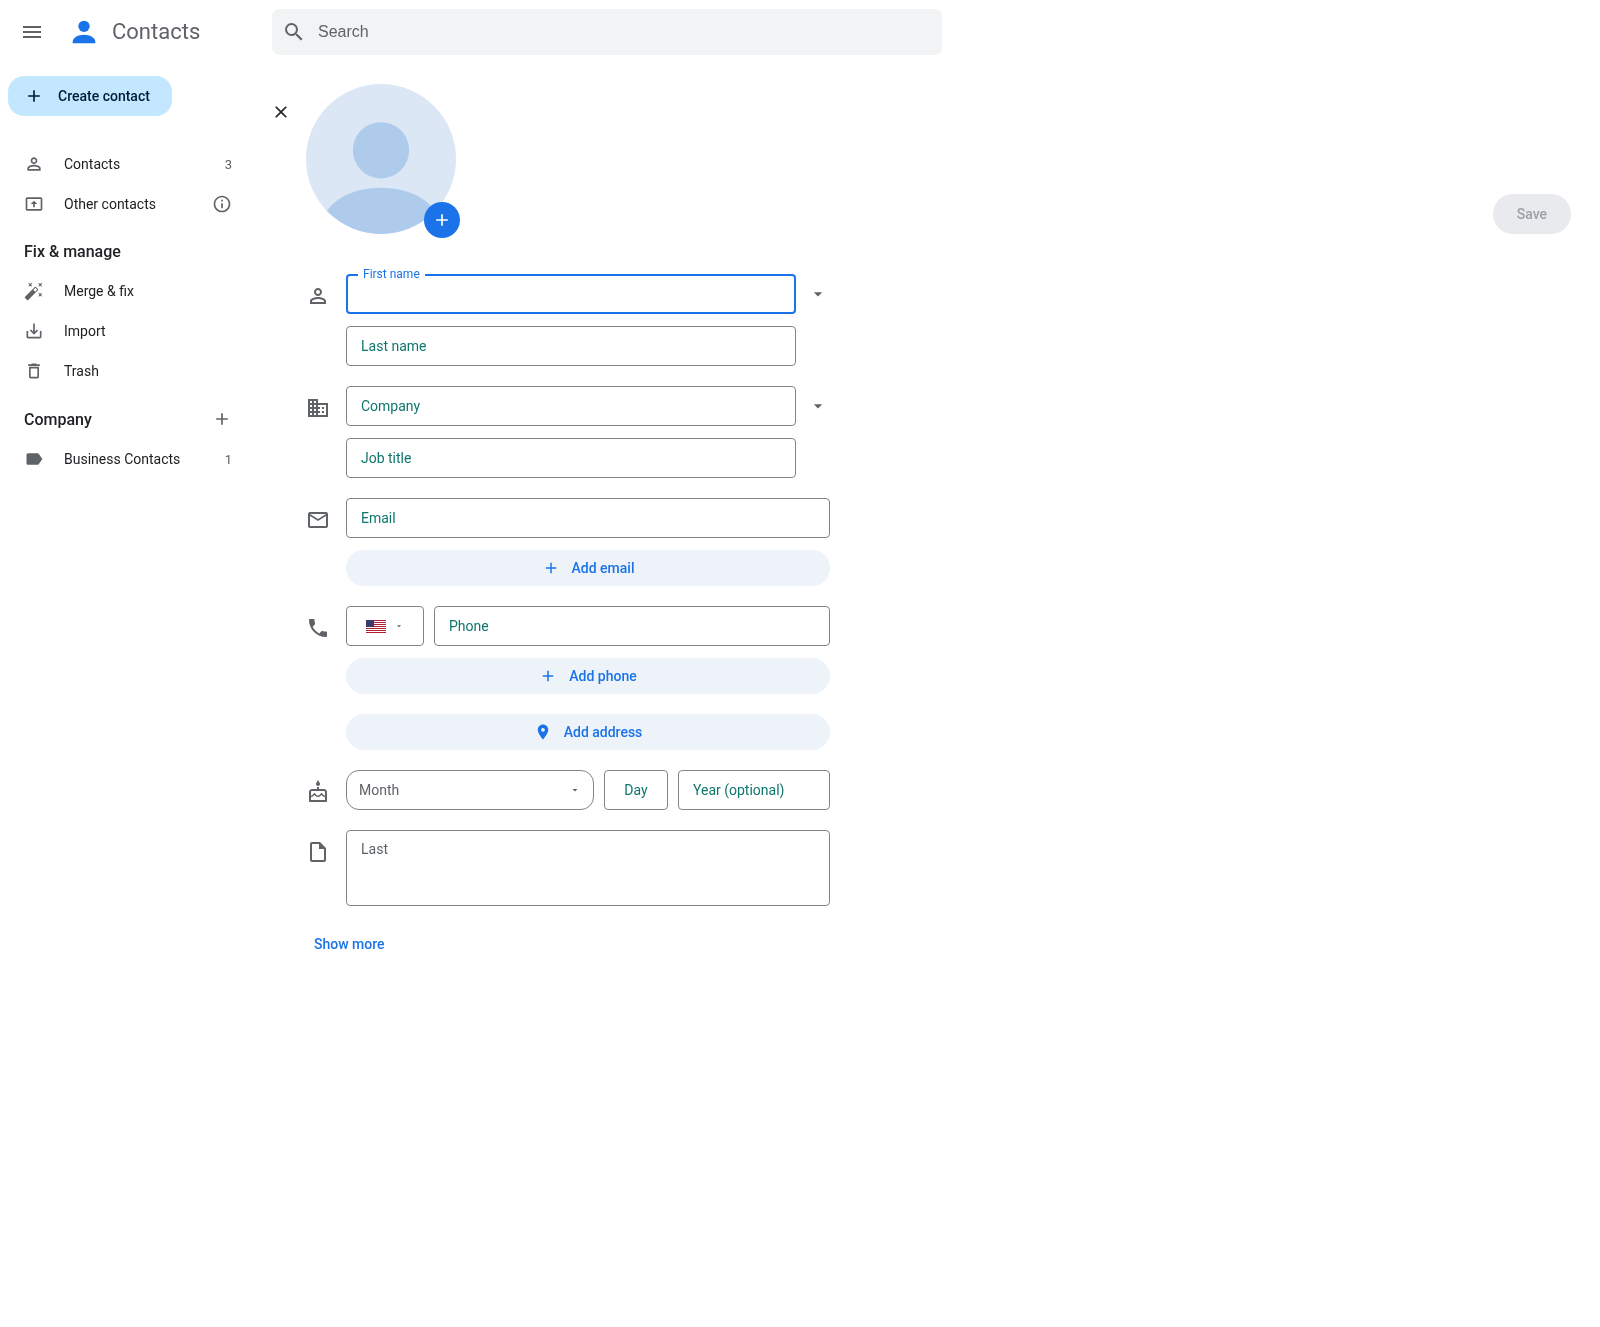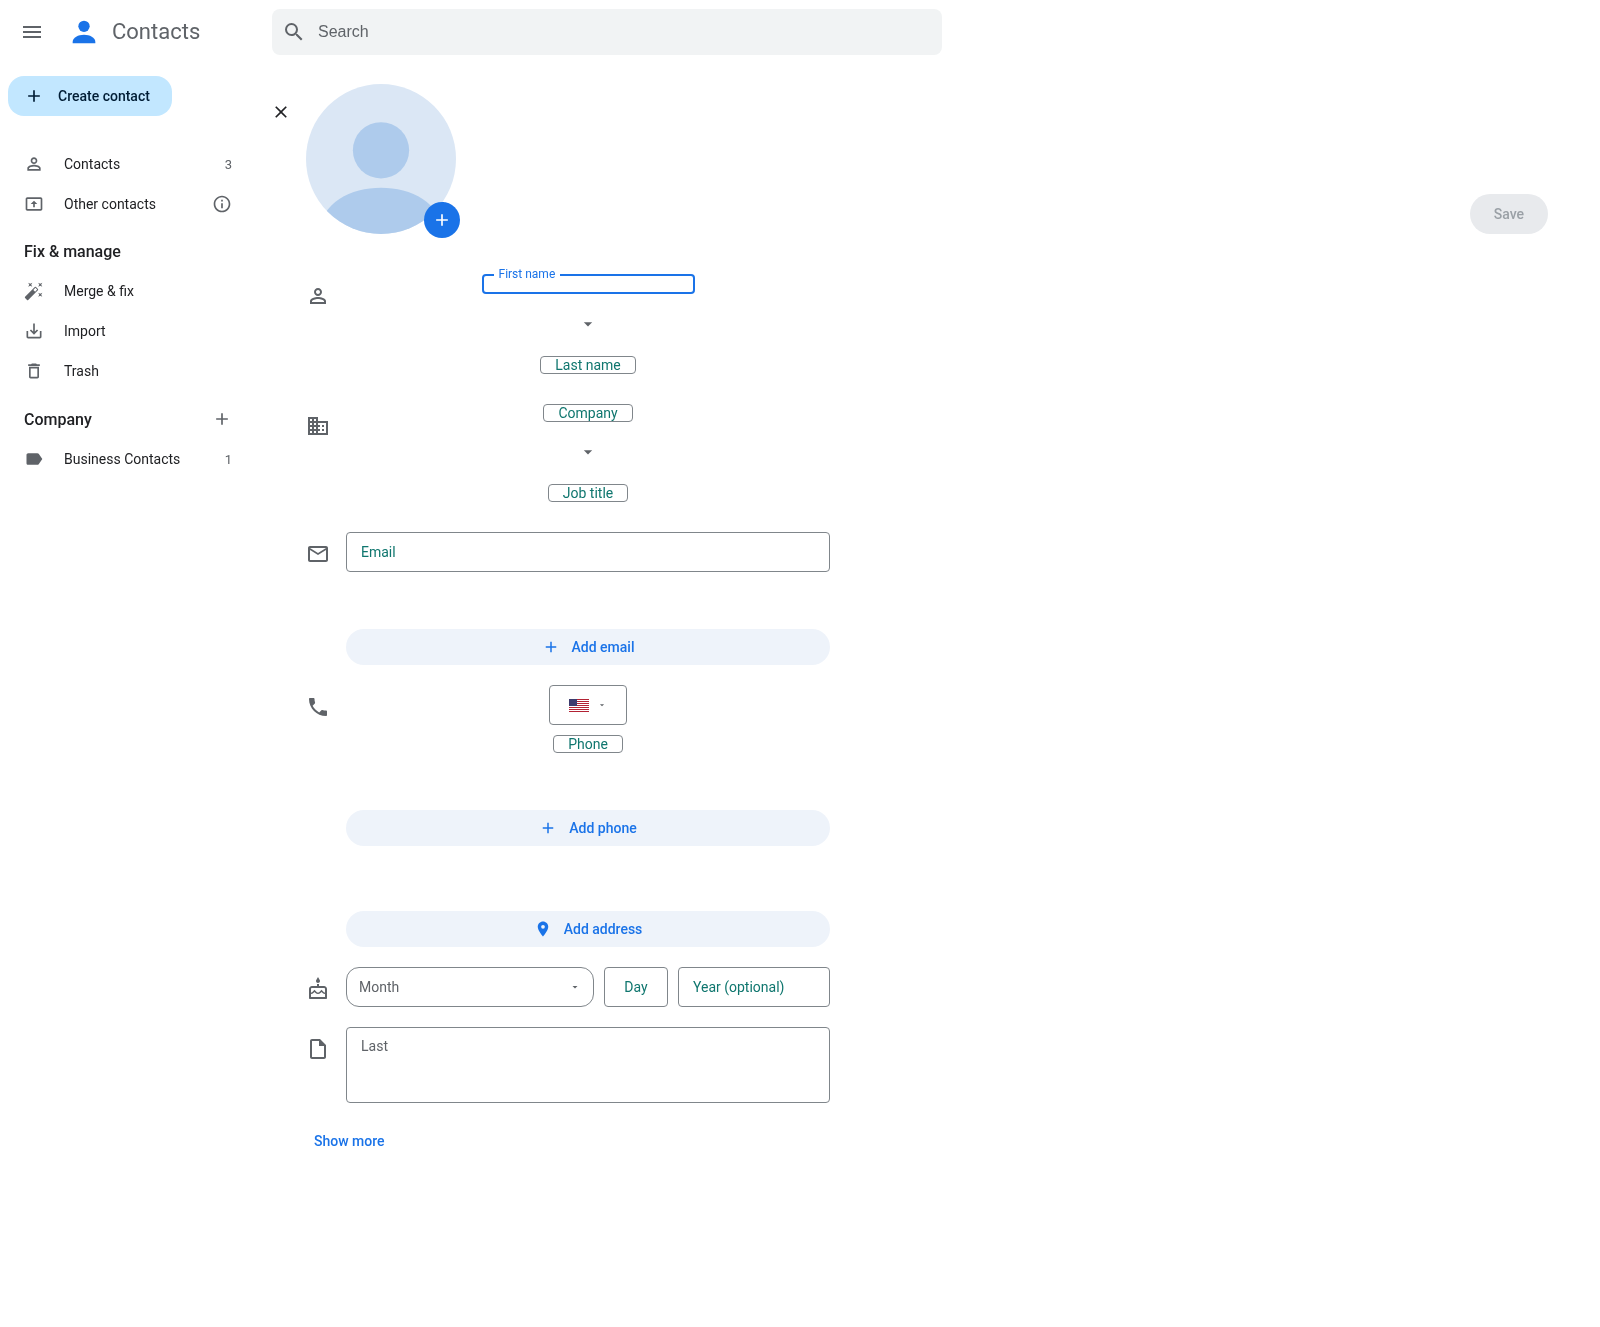--- a/index.html
+++ b/index.html
@@ -149,21 +149,21 @@
     right: -4px;
     bottom: -4px;
     width: 36px; height: 36px;
     border-radius: 50%;
     background: #1a73e8;
     display: flex; align-items: center; justify-content: center;
     cursor: pointer;
   }
   .save-btn {
     position: absolute;
-    right: 52px;
+    right: 29px;
     top: 130px;
     height: 40px;
     padding: 0 24px;
     background: #e8eaed;
     color: #9aa0a6;
     border-radius: 20px;
     display: flex; align-items: center;
     font-size: 14px;
     font-weight: 500;
     cursor: default;
@@ -184,21 +184,20 @@
     flex: 1;
     display: flex;
     flex-direction: column;
     gap: 12px;
     max-width: 484px;
   }
   .field-row {
     display: flex;
     align-items: center;
     gap: 10px;
-    flex-direction: column;
   }
   .expand-btn {
     width: 24px; height: 40px;
     display: flex; align-items: center; justify-content: center;
     cursor: pointer;
     color: #5f6368;
   }
   .text-field {
     position: relative;
     height: 40px;
@@ -231,21 +230,20 @@
     background: #eef3fa;
     border-radius: 18px;
     display: flex;
     align-items: center;
     justify-content: center;
     gap: 12px;
     color: #1a73e8;
     font-size: 14px;
     font-weight: 500;
     cursor: pointer;
-    margin-top: 45px;
   }
   .country-sel {
     width: 78px;
     height: 40px;
     border: 1px solid #80868b;
     border-radius: 4px;
     display: flex;
     align-items: center;
     justify-content: center;
     gap: 8px;

